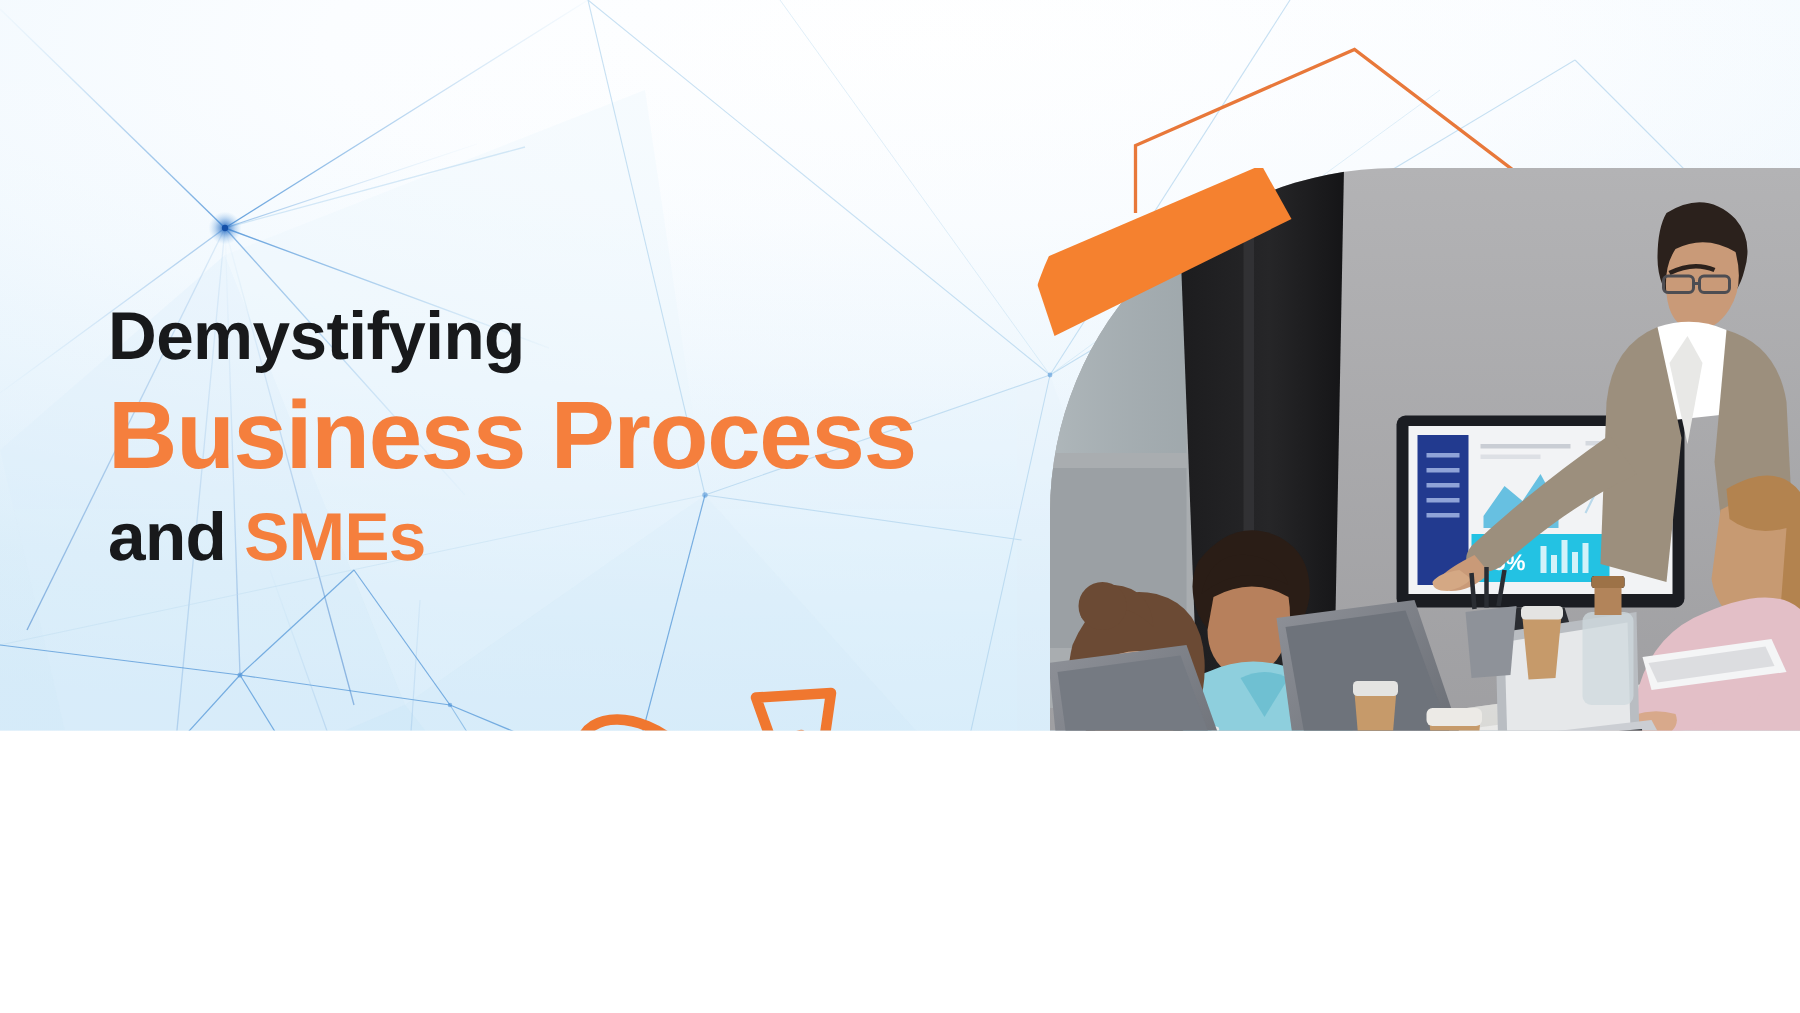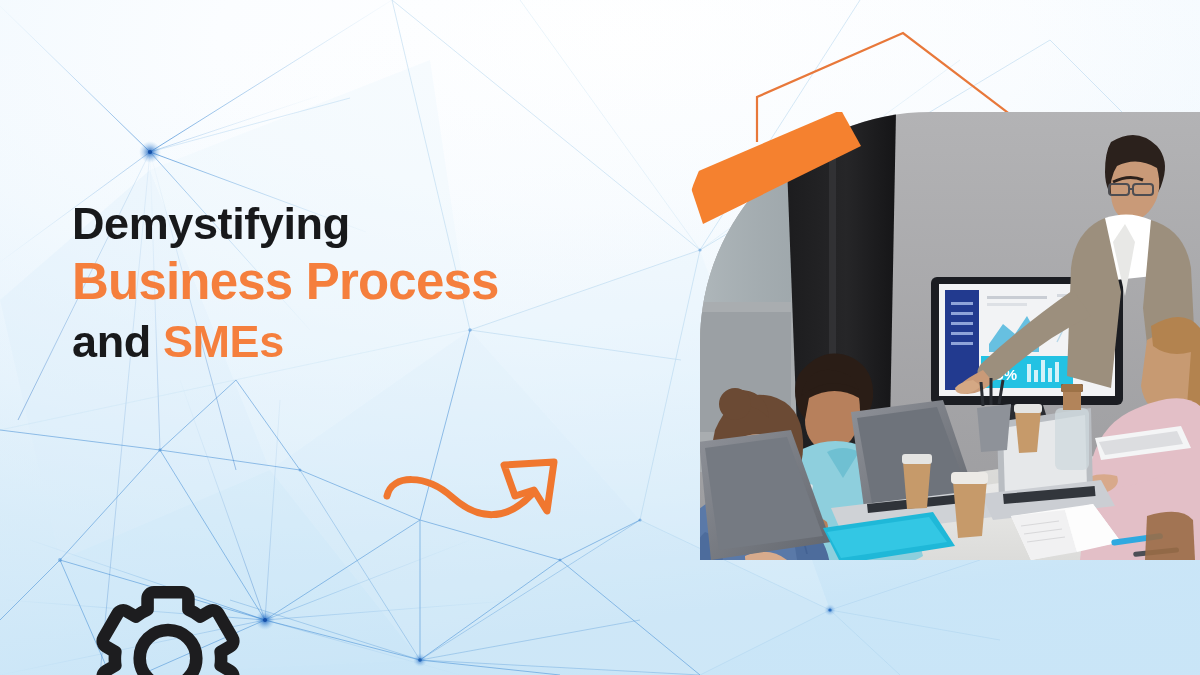--- a/index.html
+++ b/index.html
@@ -2,40 +2,40 @@
 <html><head>
 <meta charset="utf-8">
 <style>
   html,body{margin:0;padding:0;}
   body{
     width:1200px;height:675px;overflow:hidden;
     font-family:"Liberation Sans", sans-serif;
     background:#ffffff;
   }
   .stage{
-    position:relative;width:1200px;height:675px;overflow:hidden;
+    position:relative;width:1200px;height:487px;overflow:hidden;
     background:
       radial-gradient(130% 95% at 52% 6%, #ffffff 0%, #fbfdff 26%, #f2f9fe 46%, #e4f2fc 66%, #d3eaf8 84%, #cbe6f7 100%);
   }
 
   
   .mesh{position:absolute;inset:0;width:1200px;height:675px;}
 
   
   .headline{
     position:absolute;left:72px;top:196px;width:620px;
     line-height:1.225;
     letter-spacing:-0.4px;
     font-weight:700;
     font-size:45px;
   }
   .hl-line{display:block;white-space:nowrap;}
   .hl-dark{color:#18191b;}
   .hl-accent{color:#f57f3d;}
-  .hl-line.big{font-size:51px;letter-spacing:-0.8px;}
+  .hl-line.big{font-size:64px;letter-spacing:-0.8px;}
 
   
   .arrow{position:absolute;left:382px;top:452px;}
 
   
   .gear{position:absolute;left:58px;top:586px;}
 
   
   .photo-wrap{
     position:absolute;left:681px;top:112px;width:519px;height:448px;

